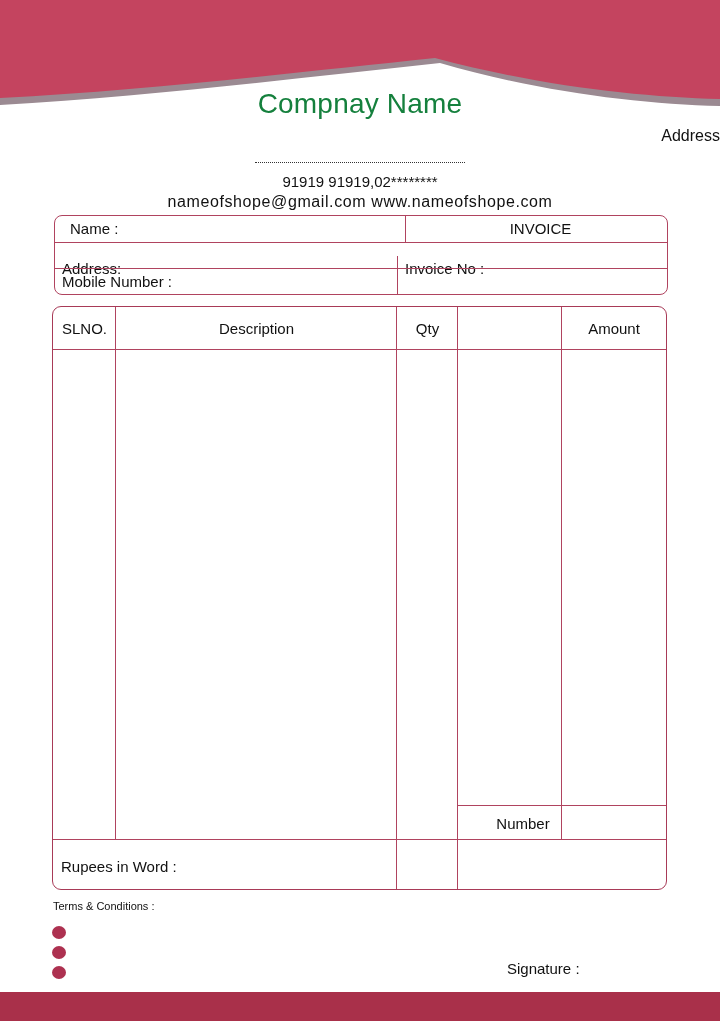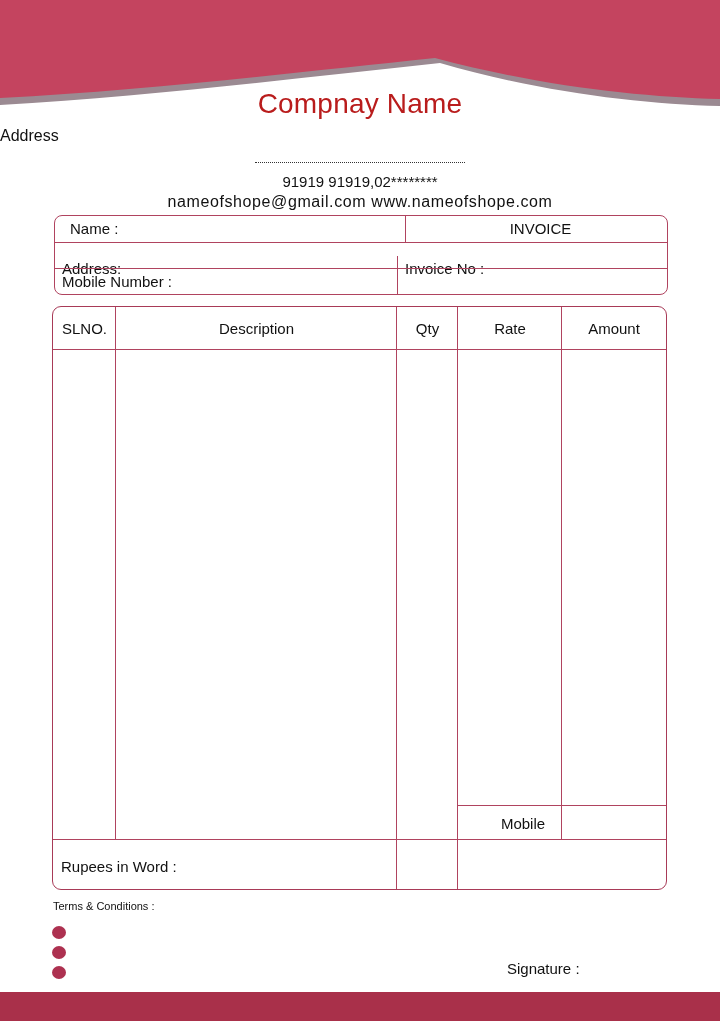--- a/index.html
+++ b/index.html
@@ -4,23 +4,23 @@
 <style>
   * { box-sizing: border-box; margin: 0; padding: 0; }
   html, body { width: 720px; height: 1021px; background: #ffffff; overflow: hidden; }
   body { position: relative; font-family: "Liberation Sans", sans-serif; color: #111; }
 
   .header-band { position: absolute; left: 0; top: 0; width: 720px; height: 110px; }
   .header-band svg { display: block; }
 
   .company-name {
     position: absolute; left: 0; width: 720px; top: 88px; text-align: center;
-    font-size: 28px; color: #b91c1c; letter-spacing: 0.2px;
+    font-size: 28px; color: #15803d; letter-spacing: 0.2px;
   }
-  .company-address { position: absolute; left: 0; width: 720px; top: 127px; text-align: left; font-size: 16px; }
+  .company-address { position: absolute; left: 0; width: 720px; top: 127px; text-align: right; font-size: 16px; }
   .dotted-line {
     position: absolute; left: 255px; width: 210px; top: 162px; height: 0;
     border-top: 1px dotted #333;
   }
   .company-phone { position: absolute; left: 0; width: 720px; top: 173px; text-align: center; font-size: 15px; }
   .company-web { position: absolute; left: 0; width: 720px; top: 193px; text-align: center; font-size: 16px; letter-spacing: 0.6px; }
 
   
   .info-box {
     position: absolute; left: 54px; top: 215px; width: 614px; height: 80px;
@@ -92,34 +92,33 @@
       <span>Mobile Number :</span>
     </div>
   </div>
 </div>
 
 <div class="items-box">
 
   <div class="th" style="left:0; width:63px;">SLNO.</div>
   <div class="th" style="left:63px; width:281px;">Description</div>
   <div class="th" style="left:344px; width:61px;">Qty</div>
-  <div class="th" style="left:405px; width:104px;">Rate</div>
   <div class="th" style="left:509px; width:104px;">Amount</div>
 
   <div class="hline" style="left:0; width:615px; top:42px;"></div>
 
   <div class="vline" style="left:62px; top:0; height:533px;"></div>
   <div class="vline" style="left:343px; top:0; height:583px;"></div>
   <div class="vline" style="left:404px; top:0; height:583px;"></div>
   <div class="vline" style="left:508px; top:0; height:533px;"></div>
 
   <div style="position:absolute; left:63px; top:44px; width:280px; height:488px;"></div>
 
   <div class="hline" style="left:405px; width:210px; top:498px;"></div>
-  <div class="total-label" style="left:405px; width:130px; top:508px;">Mobile</div>
+  <div class="total-label" style="left:405px; width:130px; top:508px;">Number</div>
   <div style="position:absolute; left:510px; top:500px; width:103px; height:32px;"></div>
 
   <div class="hline" style="left:0; width:615px; top:532px;"></div>
 
   <div class="words-label" style="left:8px; top:551px;">Rupees in Word :</div>
 </div>
 
 <div class="terms-title">Terms &amp; Conditions :</div>
 <div class="bullet" style="top:926px;"></div>
 <div class="bullet" style="top:946px;"></div>

